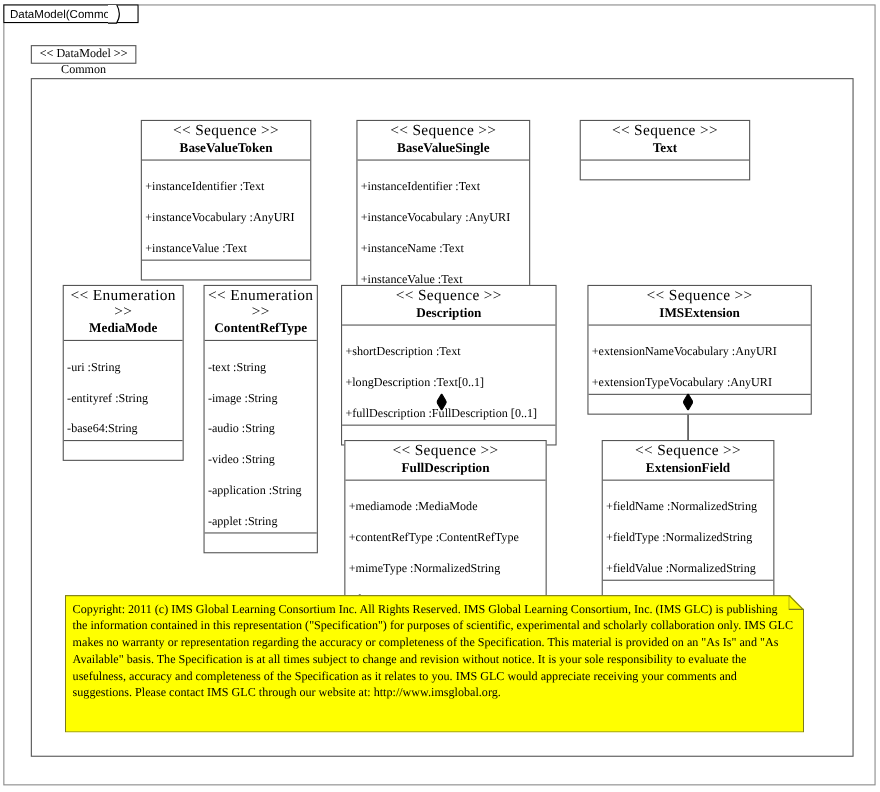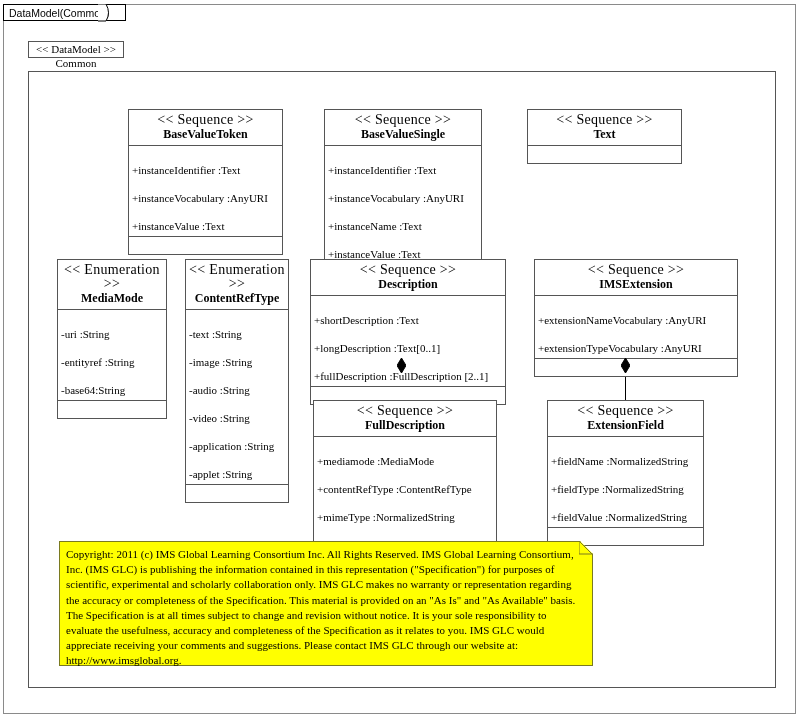--- a/index.html
+++ b/index.html
@@ -135,21 +135,21 @@
     height: 15px;
     z-index: 5;
   }
   .assoc-diamond svg { display: block; }
 
   
   #copyright-note {
     position: absolute;
     left: 59px;
     top: 541px;
-    width: 534px;
+    width: 672px;
     height: 125px;
     z-index: 5;
   }
   #copyright-note .note-shape {
     position: absolute;
     inset: 0;
     background: #ffff00;
     border: 1px solid #7a7a20;
     box-sizing: border-box;
     clip-path: polygon(0 0, calc(100% - 13px) 0, 100% 13px, 100% 100%, 0 100%);
@@ -258,21 +258,21 @@
 </div>
 
 <div class="uml-class" style="left:310px; top:259px; width:196px;">
   <div class="uml-head">
     <span class="uml-stereo">&lt;&lt; Sequence &gt;&gt;</span>
     <span class="uml-name">Description</span>
   </div>
   <div class="uml-attrs">
     <span class="attr">+shortDescription  :Text</span>
     <span class="attr">+longDescription  :Text[0..1]</span>
-    <span class="attr">+fullDescription  :FullDescription  [2..1]</span>
+    <span class="attr">+fullDescription  :FullDescription  [0..1]</span>
   </div>
   <div class="uml-ops"></div>
 </div>
 
 <div class="uml-class" style="left:534px; top:259px; width:204px;">
   <div class="uml-head">
     <span class="uml-stereo">&lt;&lt; Sequence &gt;&gt;</span>
     <span class="uml-name">IMSExtension</span>
   </div>
   <div class="uml-attrs">

